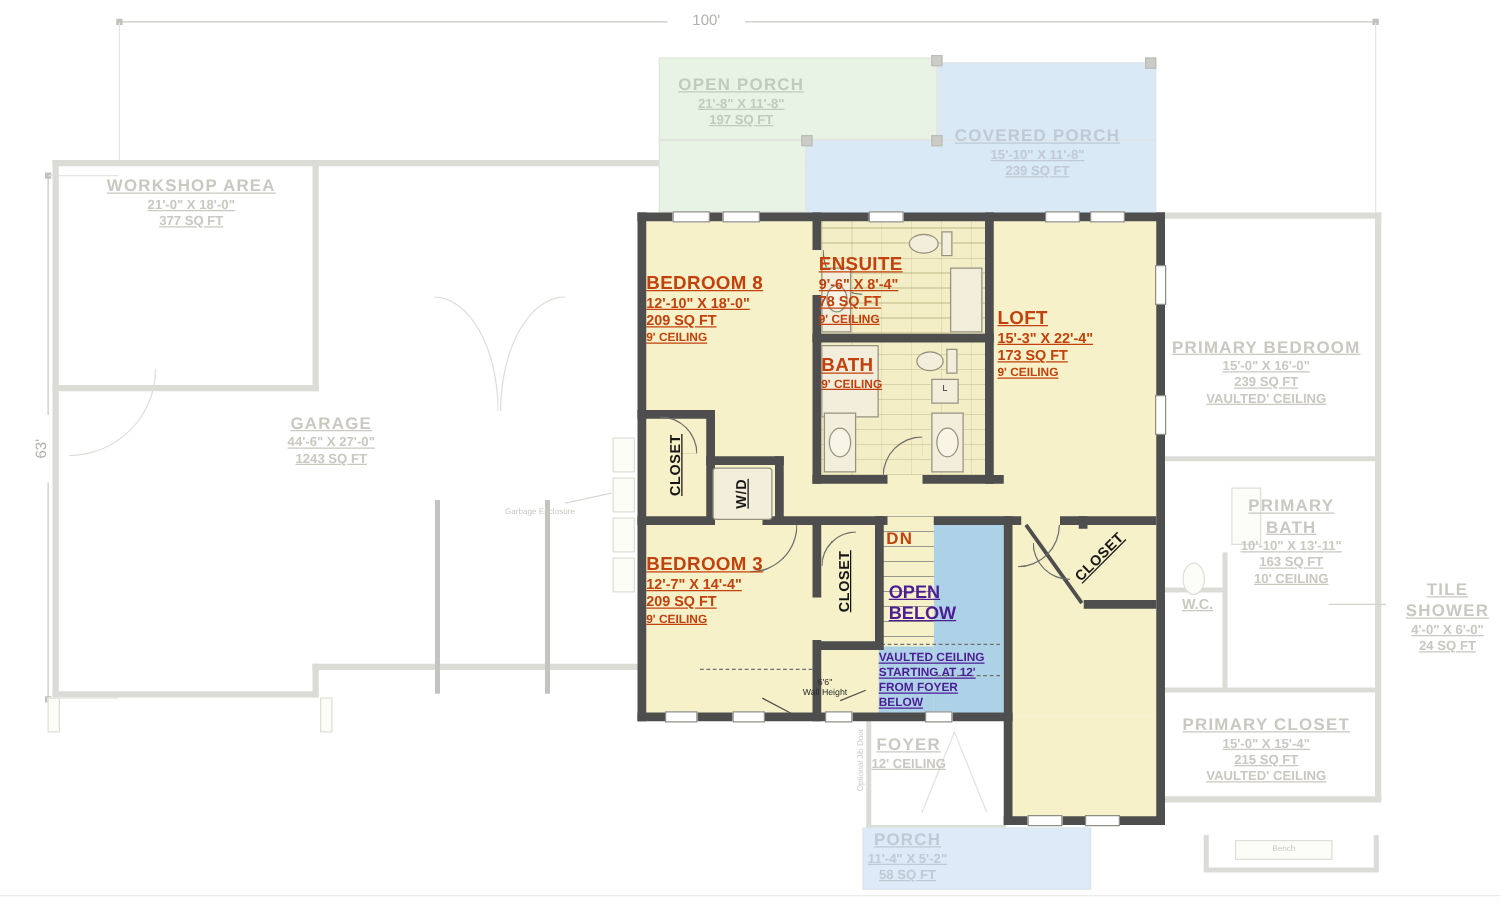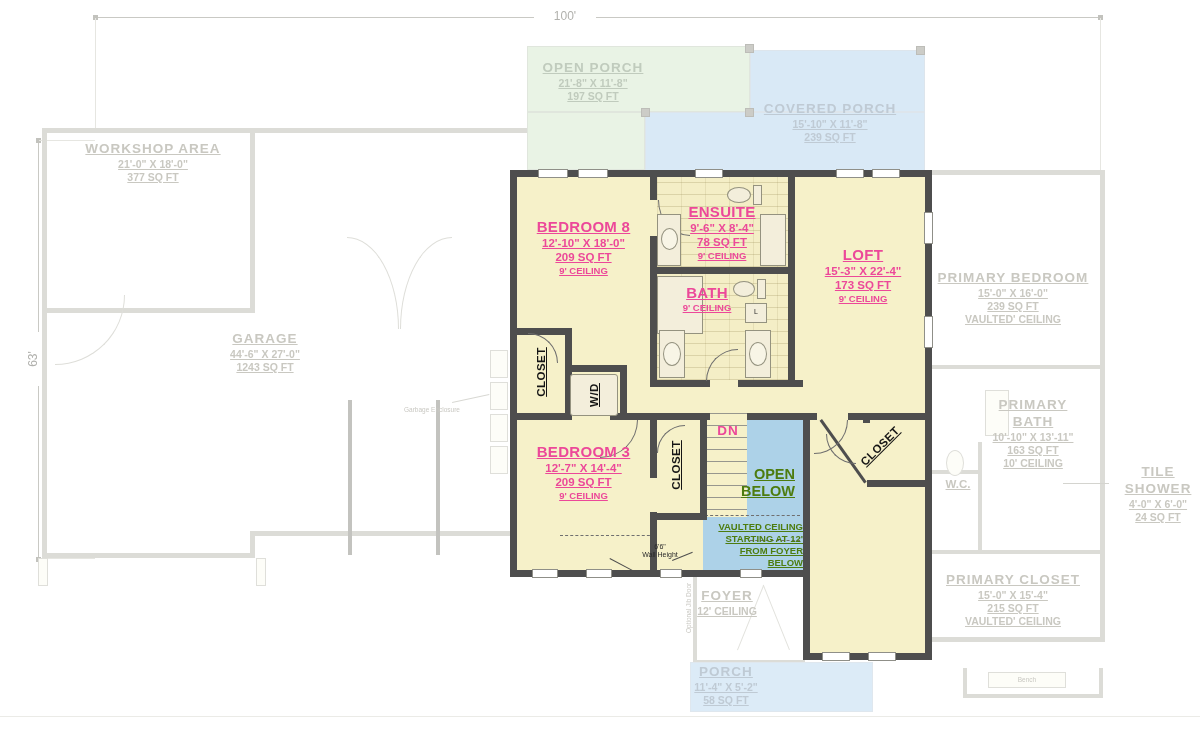--- a/index.html
+++ b/index.html
@@ -22,39 +22,39 @@
     background-image:repeating-linear-gradient(0deg,rgba(130,115,60,.22) 0 1px,transparent 1px 12px),
                      repeating-linear-gradient(90deg,rgba(130,115,60,.13) 0 1px,transparent 1px 24px);}
   .treads{position:absolute;background-color:#f6f1c9;
     background-image:repeating-linear-gradient(180deg,#97978e 0 1px,transparent 1px 12px);}
   .dash{position:absolute;border-top:1px dashed #6f6f6f;}
   .dimline{position:absolute;background:#c9c9c4;}
   .dimext{position:absolute;background:#e6e6e1;}
   .dimtick{position:absolute;width:5px;height:5px;background:#c2c2bd;}
   .dimtxt{position:absolute;color:#b1b1ad;font-size:12px;background:#fff;padding:0 5px;text-align:center;}
   
-  .lbl{position:absolute;text-align:center;color:#ec4899;font-weight:bold;line-height:1.18;}
+  .lbl{position:absolute;text-align:left;color:#c2410c;font-weight:bold;line-height:1.18;}
   .lbl>div{text-decoration:underline;}
   .nm{font-size:15px;letter-spacing:.3px;}
   .nm2{font-size:14px;letter-spacing:.2px;}
   .dm{font-size:11.5px;margin-top:1px;}
   .cl{font-size:9.5px;}
   .flbl{position:absolute;text-align:center;color:#c9c8c1;font-weight:600;line-height:1.25;}
   .flbl>div{text-decoration:underline;}
   .fnm{font-size:13.5px;letter-spacing:1px;}
   .fdm{font-size:10.5px;}
   .vlbl{position:absolute;text-align:center;color:#151515;font-weight:bold;font-size:11.5px;letter-spacing:.5px;}
   .vlbl span{text-decoration:underline;}
   .rot90{transform:rotate(-90deg);}
   .rot45{transform:rotate(-45deg);}
   .tiny{position:absolute;font-size:7px;color:#2a2a2a;text-align:center;line-height:1.2;}
   .ftiny{position:absolute;font-size:6.5px;color:#c9c8c2;text-align:center;line-height:1.2;}
   .gtext{color:#c0cbbd;}
   .btext{color:#bfcad4;}
-  .ob{position:absolute;text-align:right;color:#4d7c0f;font-weight:bold;}
+  .ob{position:absolute;text-align:left;color:#4c1d95;font-weight:bold;}
   .ob>div{text-decoration:underline;}
 </style>
 </head>
 <body>
 
 <div id="canvas">
 
   <div class="dimline" style="left:95px;top:17px;width:1007px;height:1px;"></div>
   <div class="dimtick" style="left:93px;top:15px;"></div>
   <div class="dimtick" style="left:1098px;top:15px;"></div>

